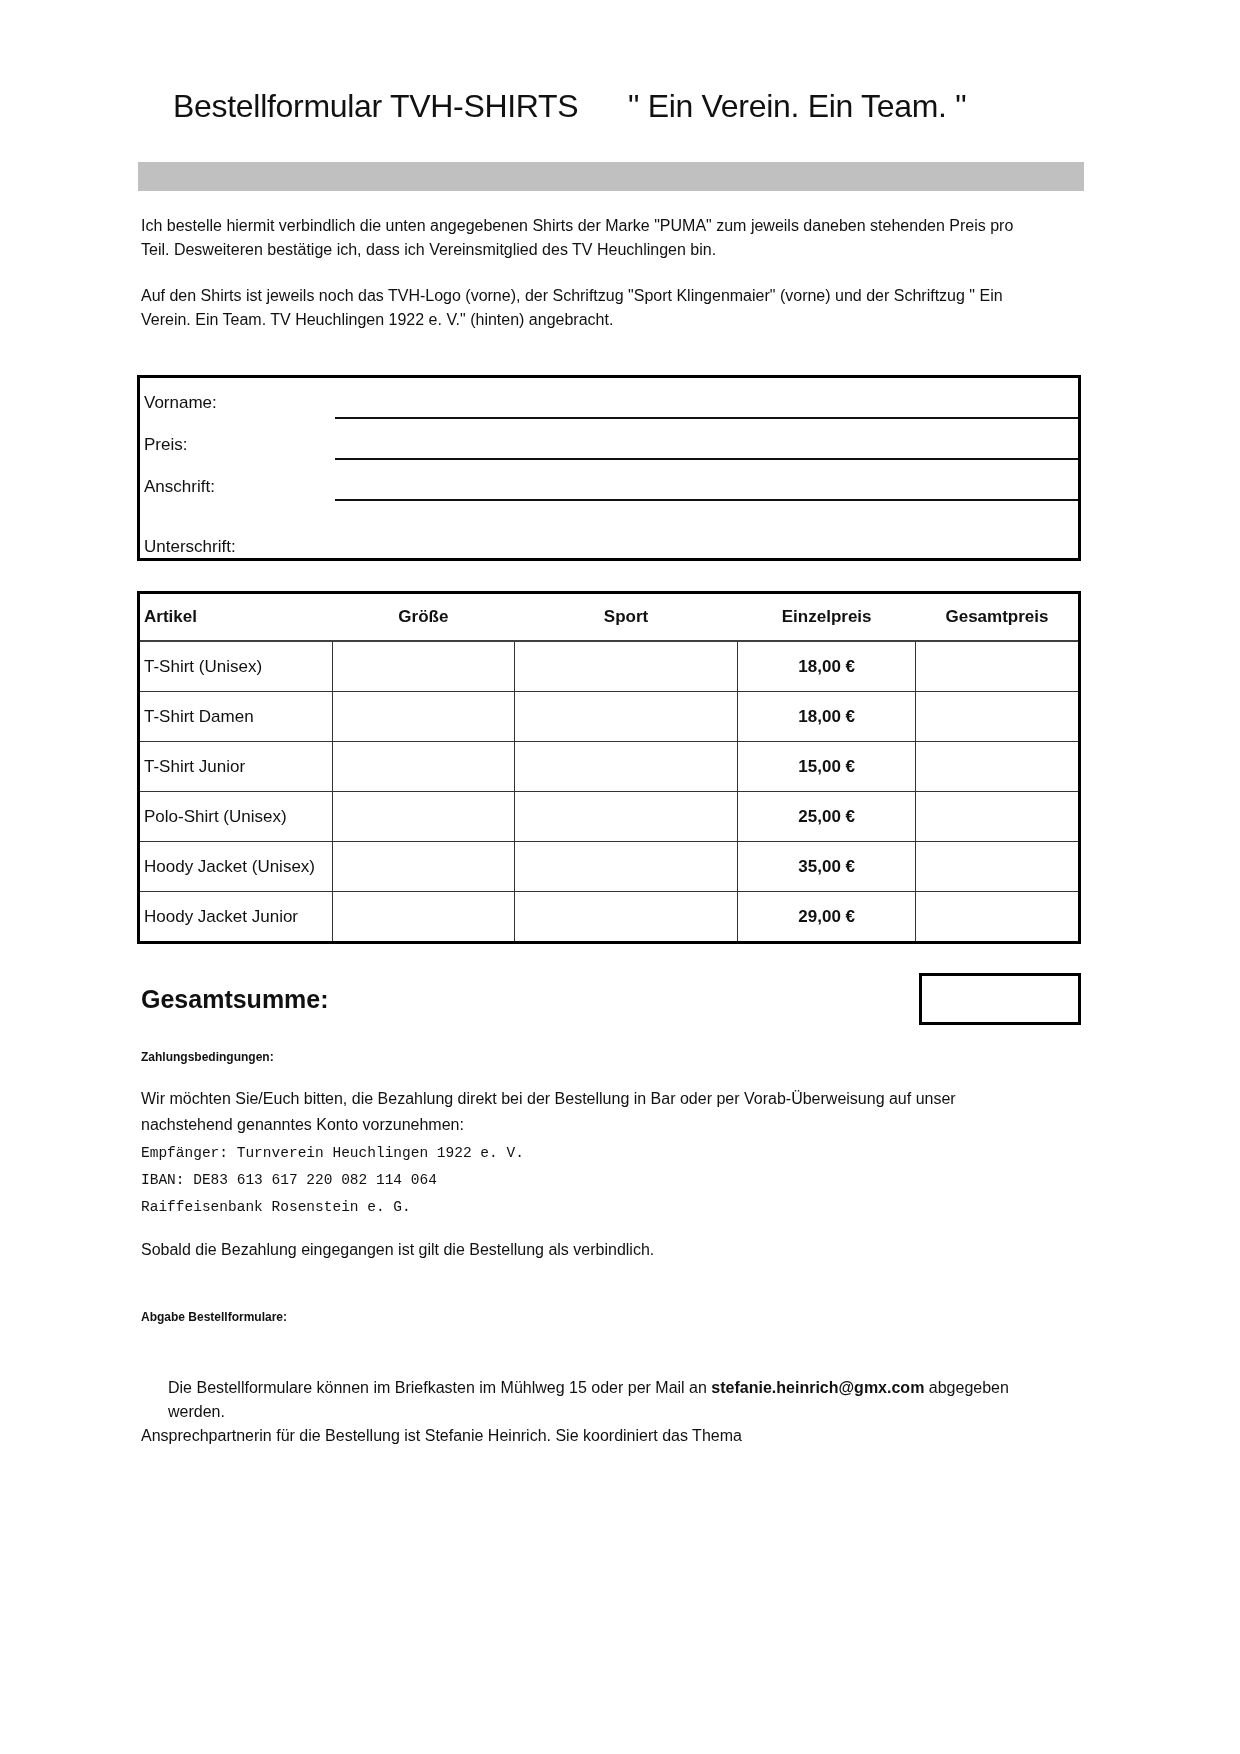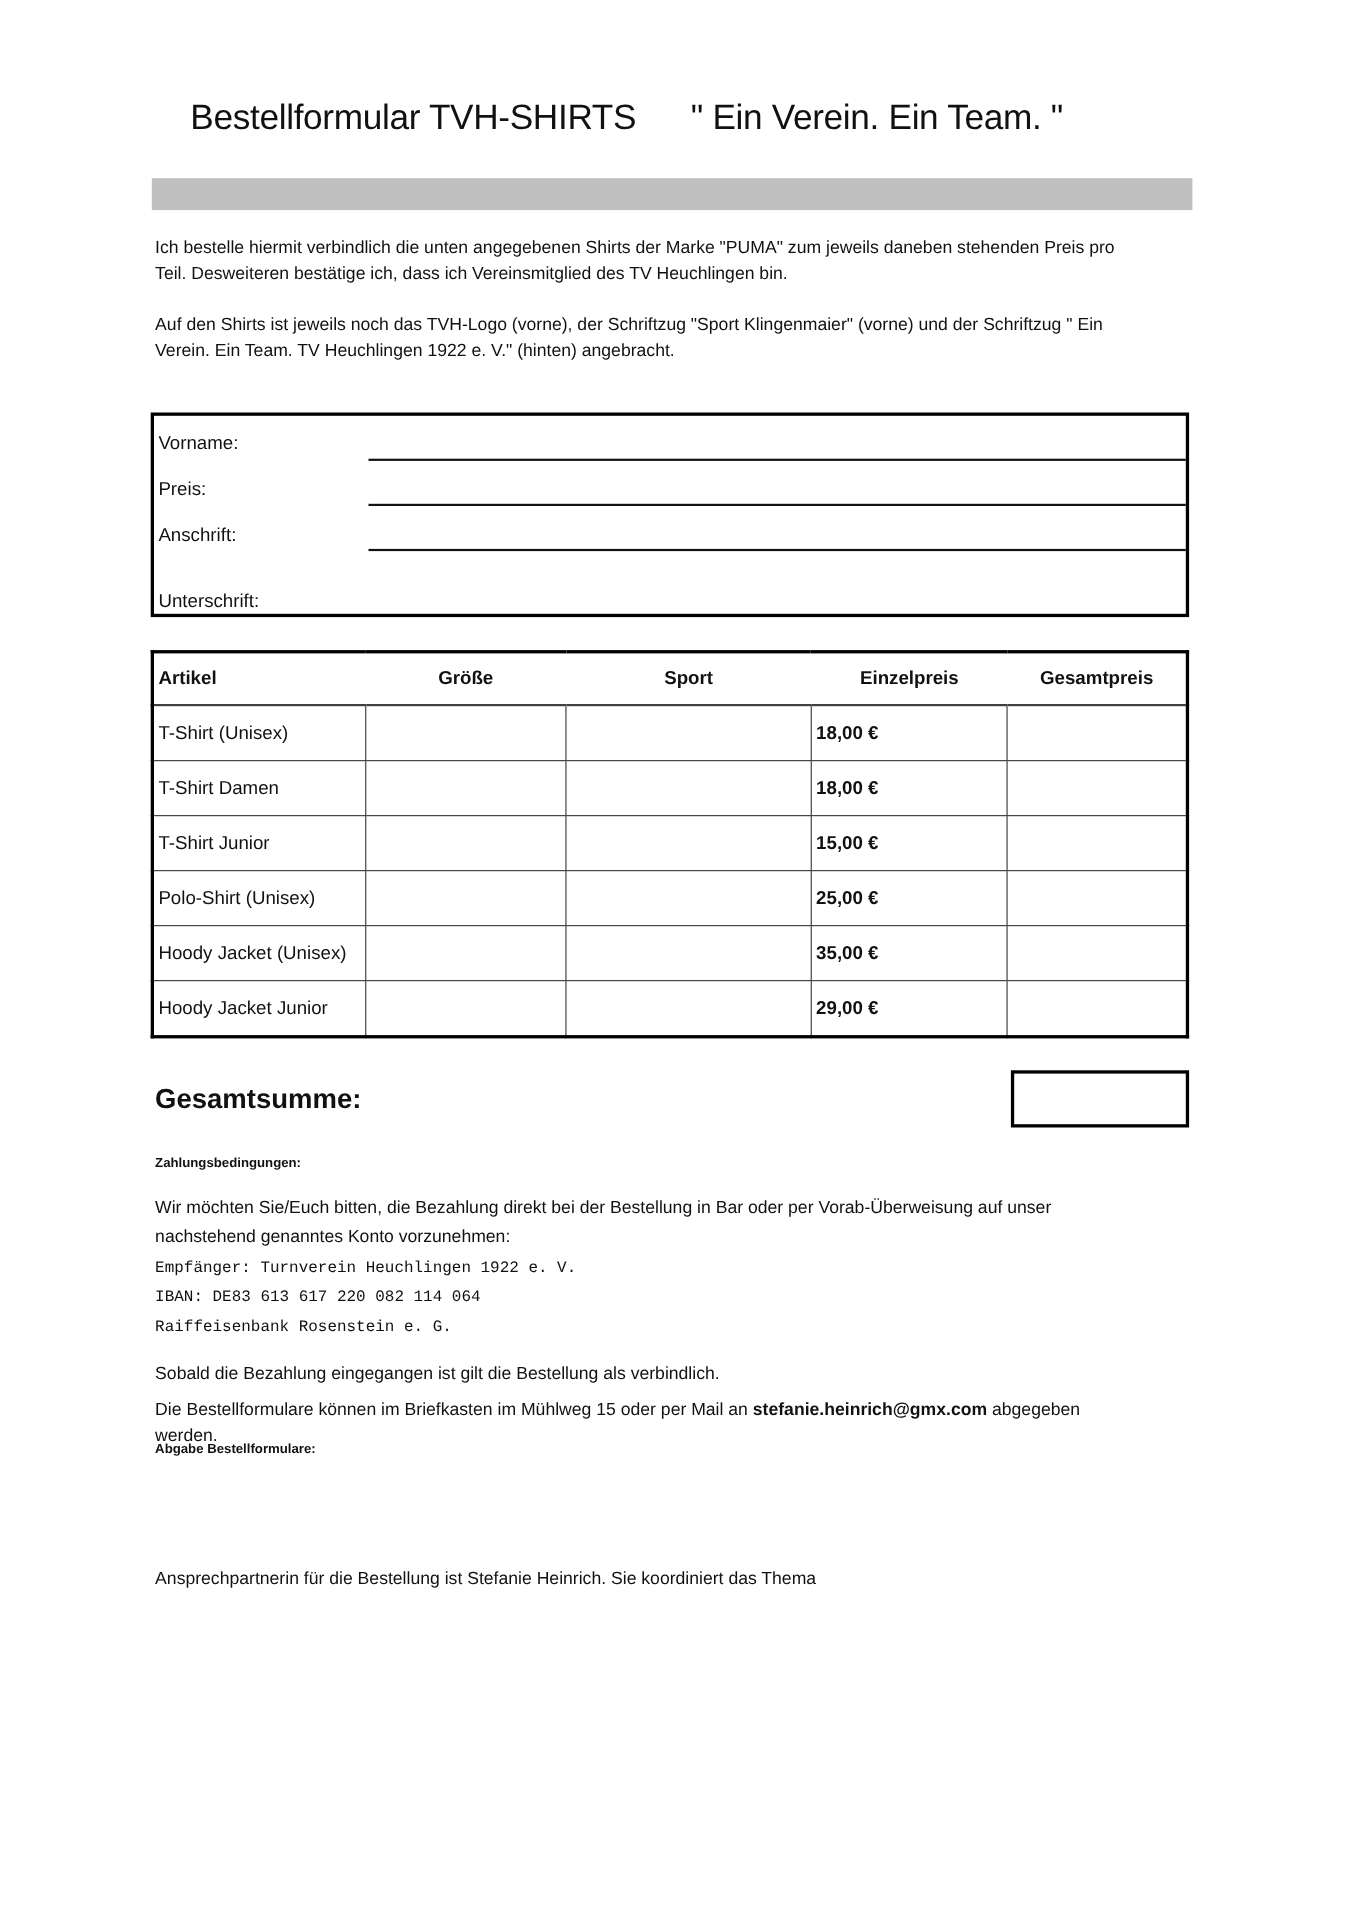--- a/index.html
+++ b/index.html
@@ -9,21 +9,21 @@
   .motto { left: 628px; top: 88px; font-size: 32px; white-space: pre; letter-spacing: -0.3px; }
   .graybar { left: 138px; top: 162px; width: 946px; height: 29px; background: #c0c0c0; }
   .para { left: 141px; width: 940px; font-size: 16px; line-height: 24px; }
   .personal { left: 137px; top: 375px; width: 944px; height: 186px; border: 3px solid #000; box-sizing: border-box; }
   .plabel { position: absolute; left: 4px; font-size: 17px; }
   .pline { position: absolute; left: 195px; right: 0; height: 0; border-top: 2px solid #111; }
   table.order { position: absolute; left: 137px; top: 591px; width: 944px; border-collapse: collapse; border: 3px solid #000; }
   table.order th, table.order td { border: 1px solid #333; height: 49px; padding: 0 4px; font-size: 17px; }
   table.order th { font-weight: bold; text-align: center; height: 46px; border-bottom: 2px solid #404040; border-left: none; border-right: none; }
   table.order th.left { text-align: left; }
-  table.order td.price { text-align: left; font-weight: bold; }
+  table.order td.price { text-align: center; font-weight: bold; }
   table.order td.art { text-align: left; }
   .sumlabel { left: 141px; top: 985px; font-size: 25px; font-weight: bold; }
   .sumbox { left: 919px; top: 973px; width: 162px; height: 52px; border: 3px solid #000; box-sizing: border-box; }
   .h { left: 141px; font-size: 12px; font-weight: bold; }
   .small { left: 141px; font-size: 14.5px; font-family: Liberation Mono, monospace; }
   .email { font-weight: bold; }
 </style>
 </head>
 <body>
 
@@ -120,19 +120,19 @@
 <div class="abs para" style="top:1086px; line-height:26px;">
   <div>Wir möchten Sie/Euch bitten, die Bezahlung direkt bei der Bestellung in Bar oder per Vorab-Überweisung auf unser</div>
   <div>nachstehend genanntes Konto vorzunehmen:</div>
 </div>
 <div class="abs small" style="top:1145px;">Empfänger: Turnverein Heuchlingen 1922 e. V.</div>
 <div class="abs small" style="top:1172px;">IBAN: DE83 613 617 220 082 114 064</div>
 <div class="abs small" style="top:1199px;">Raiffeisenbank Rosenstein e. G.</div>
 <div class="abs para" style="top:1238px;">Sobald die Bezahlung eingegangen ist gilt die Bestellung als verbindlich.</div>
 
 <div class="abs h" style="top:1310px;">Abgabe Bestellformulare:</div>
-<div class="abs para" style="top:1270px;">
+<div class="abs para" style="top:1376px;margin-left:27px;">
   <div><span>Die Bestellformulare können im Briefkasten im Mühlweg 15 oder per Mail an </span><span class="email">stefanie.heinrich@gmx.com</span><span> abgegeben</span></div>
   <div>werden.</div>
 </div>
 <div class="abs para" style="top:1424px;">
   <div>Ansprechpartnerin für die Bestellung ist Stefanie Heinrich. Sie koordiniert das Thema</div>
 </div>
 
 </body></html>

